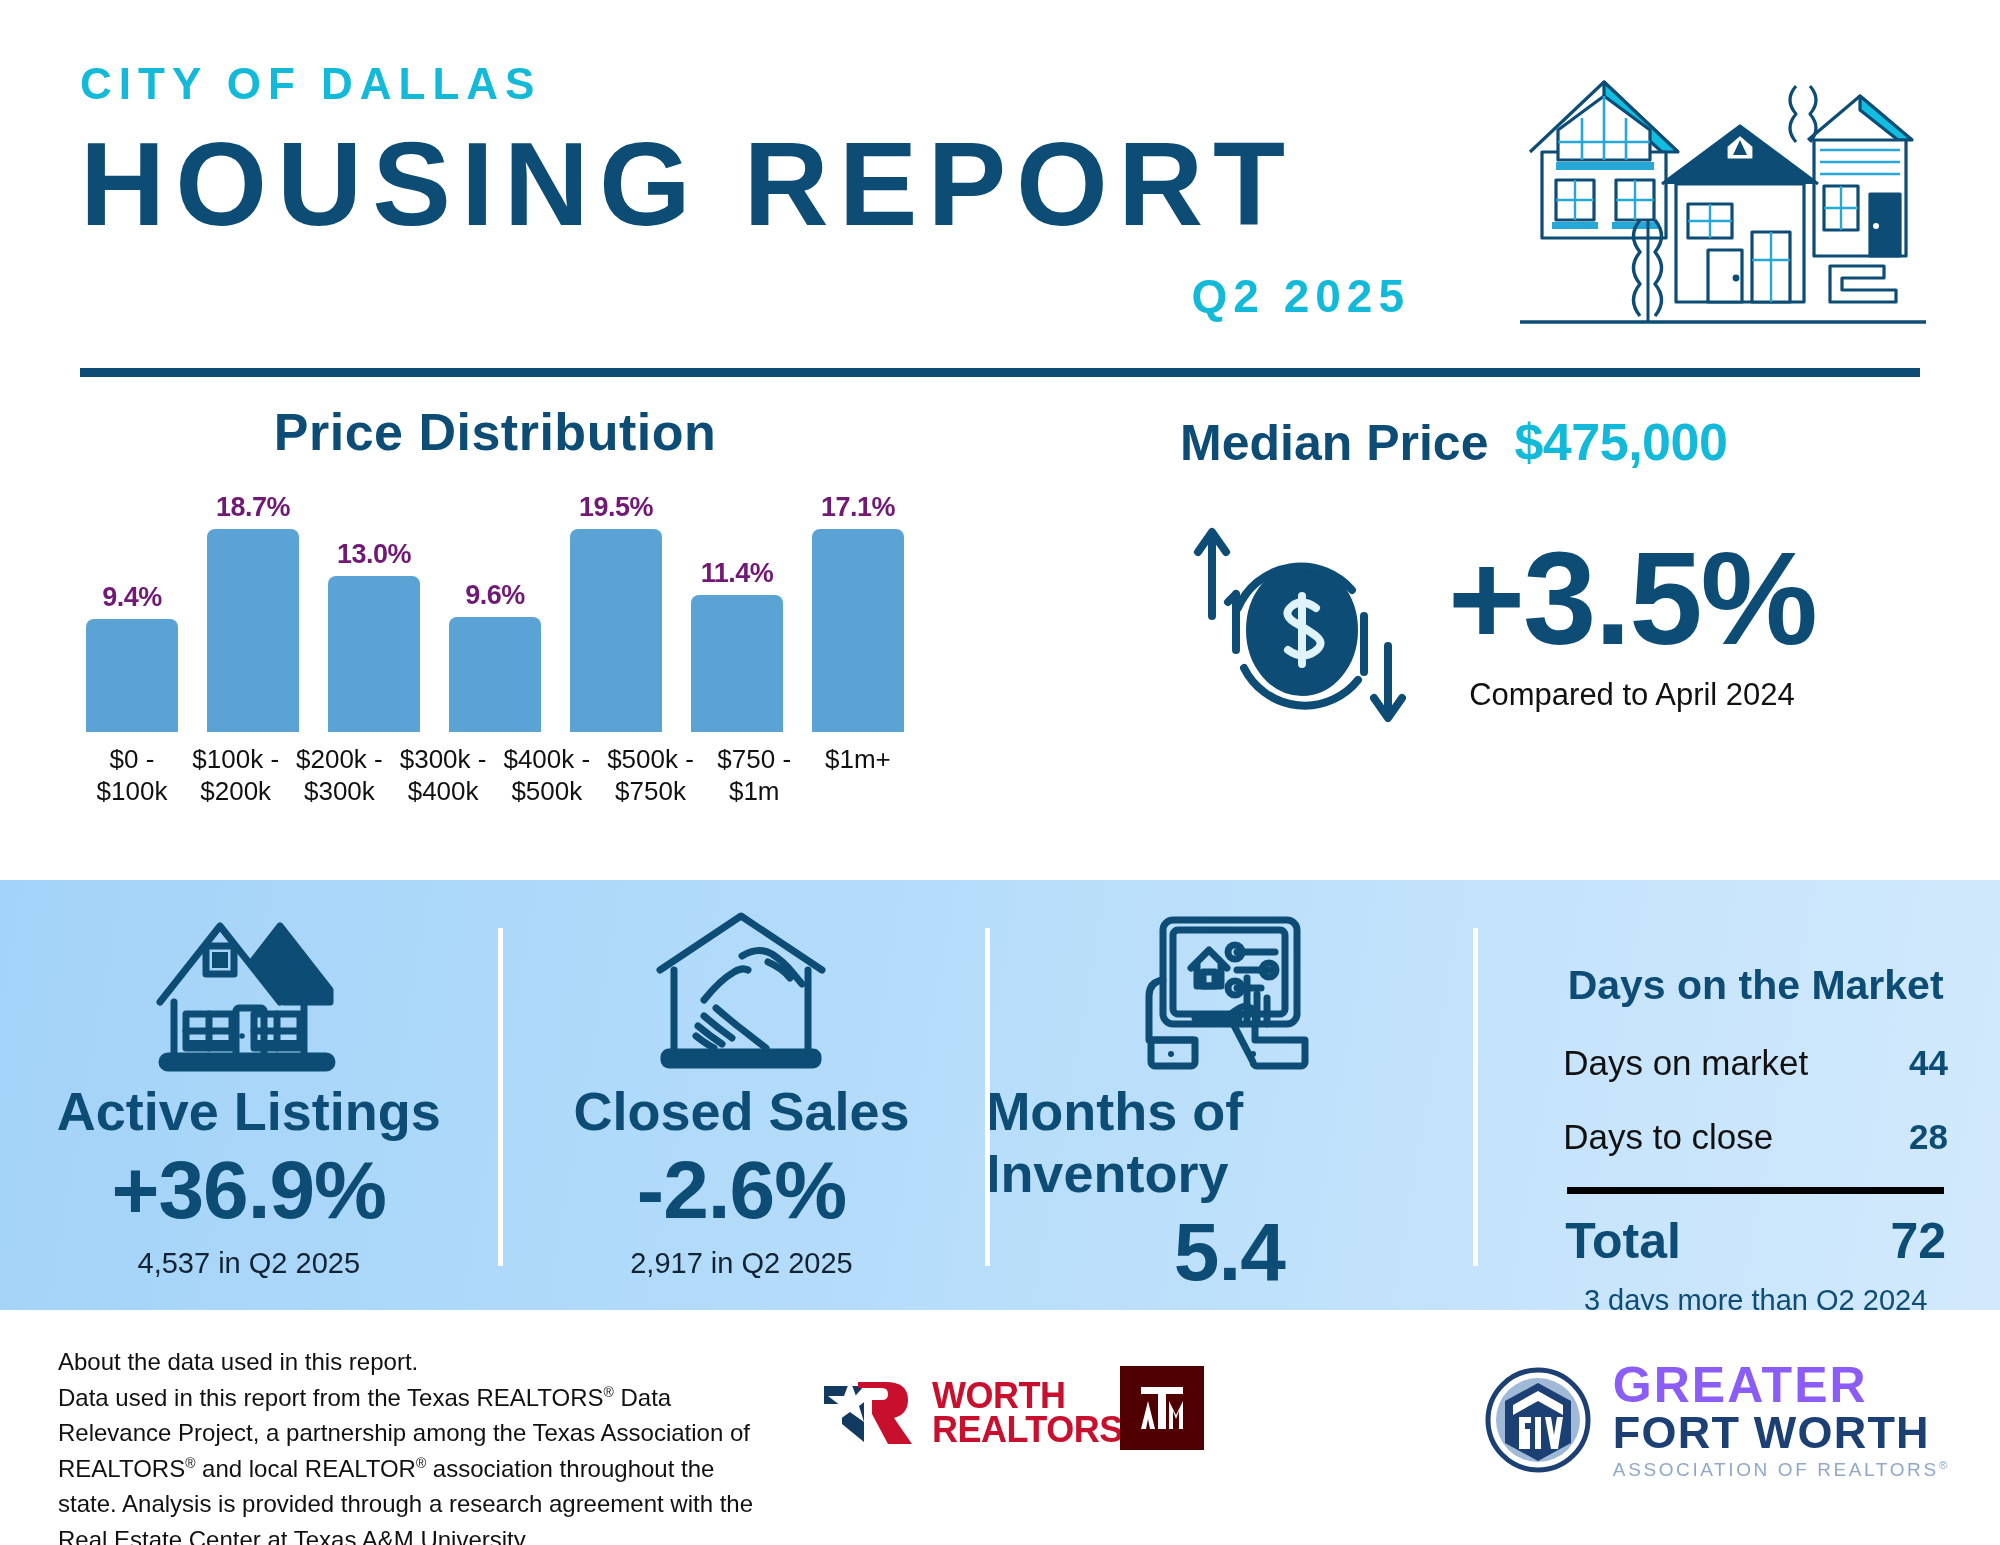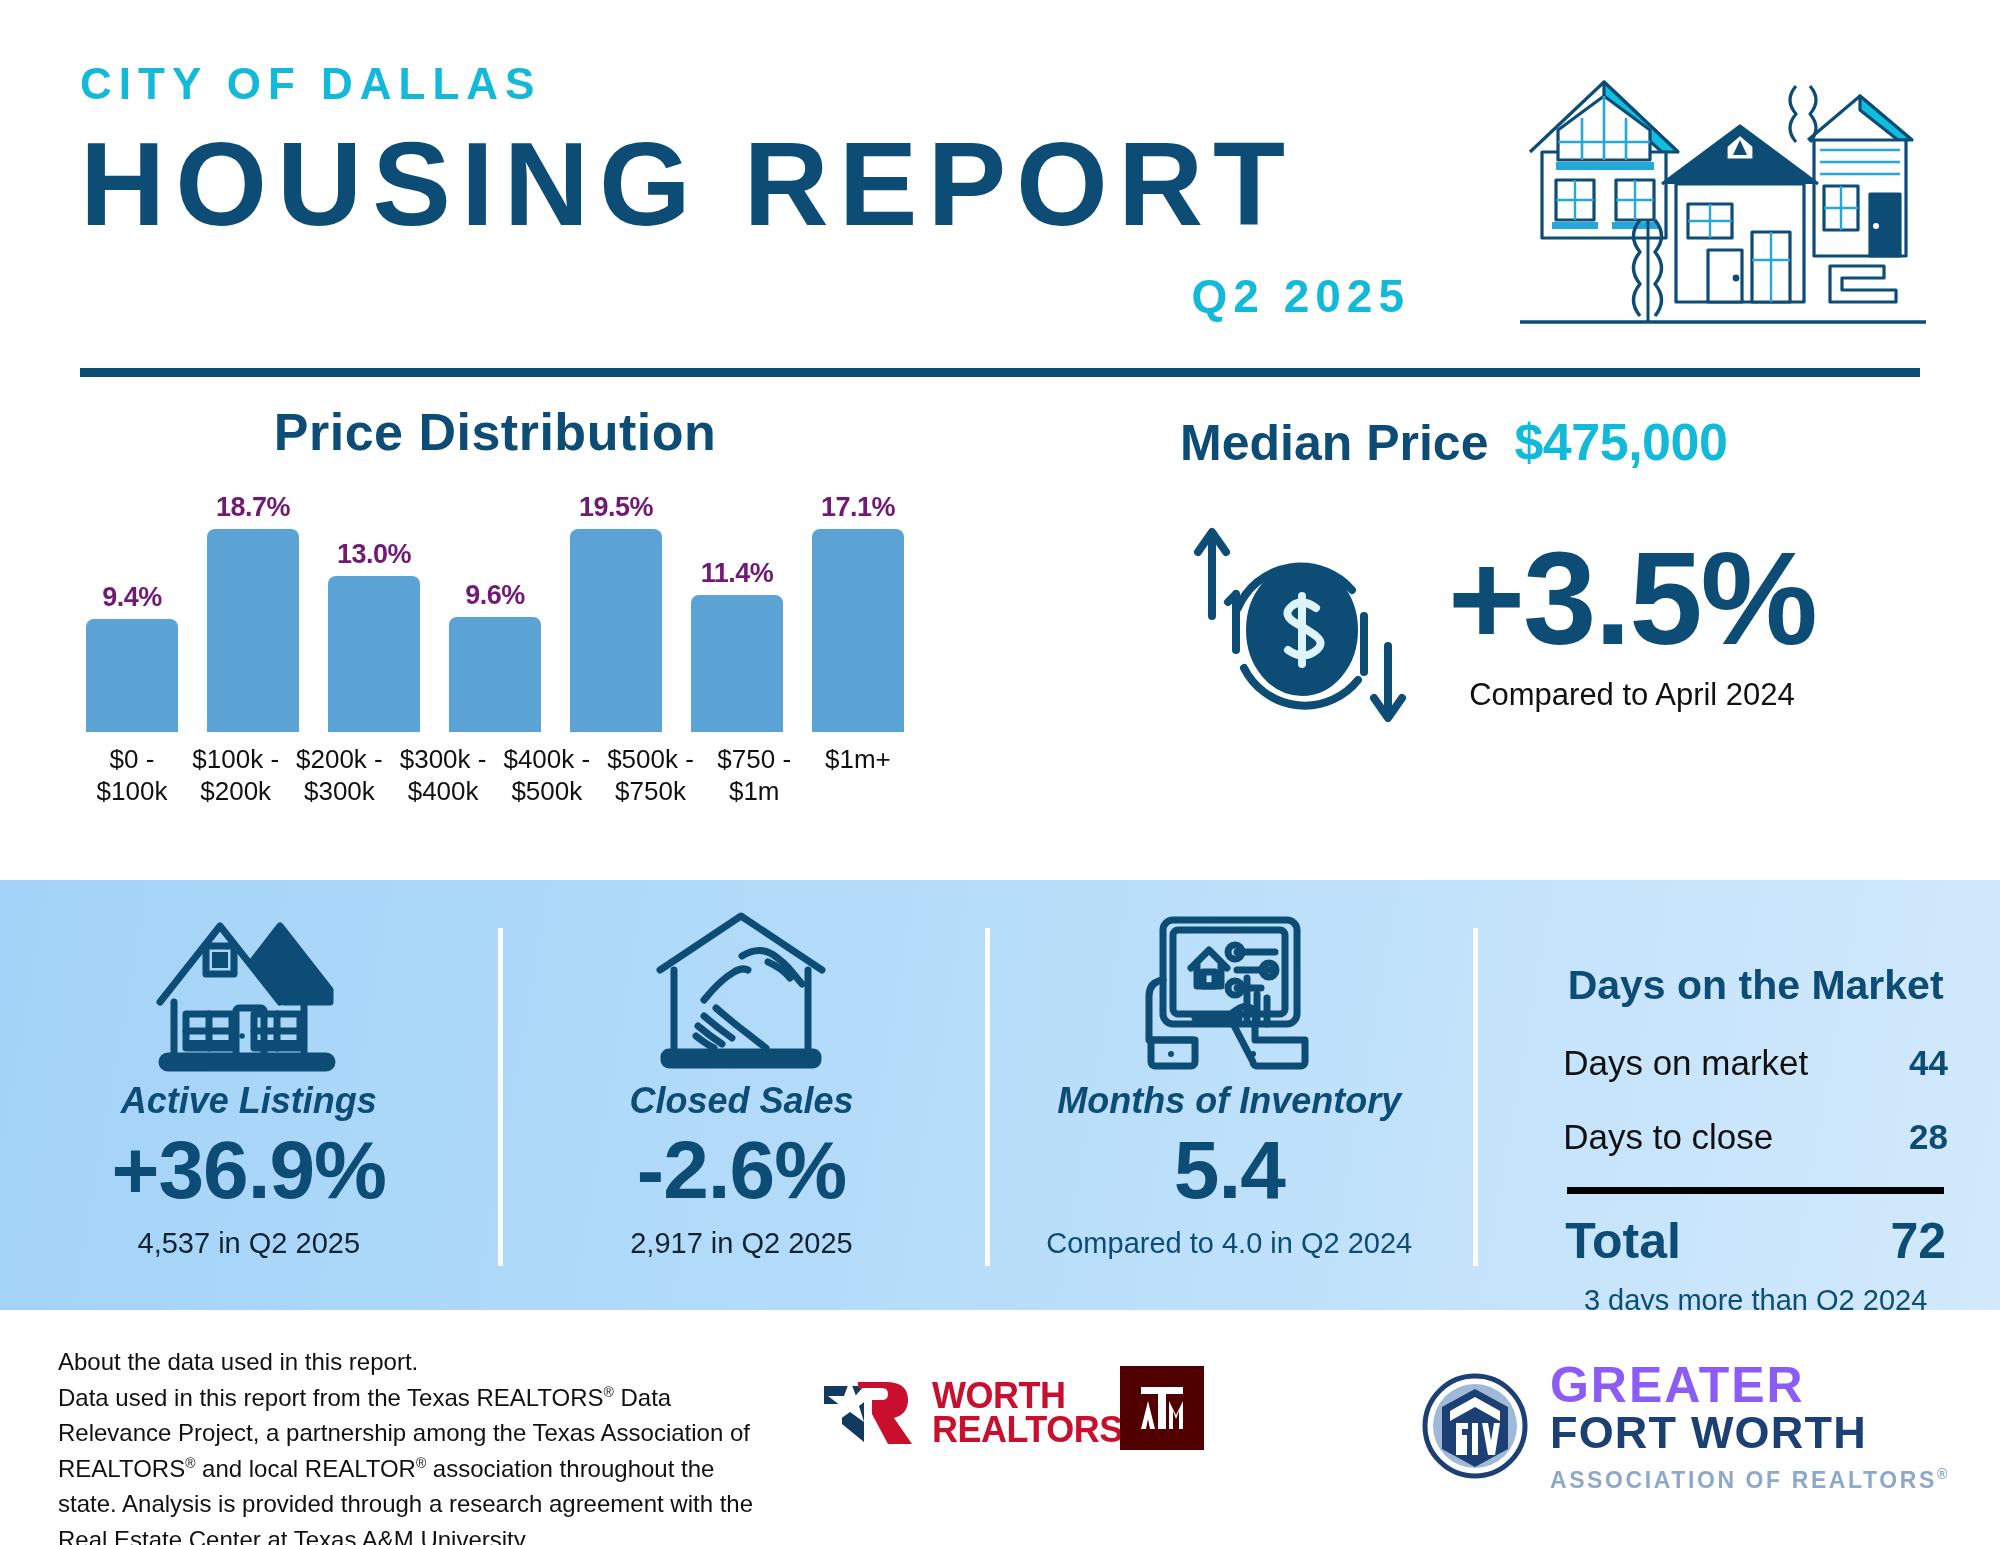--- a/index.html
+++ b/index.html
@@ -75,21 +75,21 @@
   .band {
     position: relative; height: 430px;
     background: linear-gradient(100deg, #a3d3f8 0%, #b6ddfa 48%, #d2e9fc 100%);
     display: flex; align-items: stretch;
   }
   .stat { position: relative; flex: 1; display: flex; flex-direction: column; align-items: center; justify-content: flex-start; padding-top: 24px; }
   .stat:nth-child(1) { flex: 1.02; }
   .stat:nth-child(4) { flex: 1.08; }
   .divider { position: absolute; left: 0; top: 48px; bottom: 44px; width: 5px; background: #ffffff; }
   .stat-icon { height: 172px; display: flex; align-items: center; justify-content: center; }
-  .stat-name { color: #0c4c75; font-size: 36px; font-weight: 800; margin-top: 4px; font-style: italic; }
+  .stat-name { color: #0c4c75; font-size: 54px; font-weight: 800; margin-top: 4px; }
   .stat-value { color: #0c4c75; font-size: 82px; font-weight: 800; line-height: 1.18; letter-spacing: -1px; }
   .stat-sub { color: #0c4c75; font-size: 29px; margin-top: 8px; }
   .stat-sub.dark { color: #123; }
 
   .dom { padding-top: 58px; width: 100%; padding-left: 66px; padding-right: 28px; }
   .dom-title { color: #0c4c75; font-size: 41px; font-weight: 800; text-align: center; }
   .dom-row { display: flex; justify-content: space-between; align-items: baseline; margin-top: 34px; padding: 0 24px; }
   .dom-row .k { color: #111; font-size: 35px; text-align: center; }
   .dom-row .v { color: #0c4c75; font-size: 35px; font-weight: 800; }
   .dom-rule { height: 7px; background: #000; margin: 30px 28px 0 28px; }
@@ -114,21 +114,21 @@
 
   .tamu-logo { position: absolute; left: 320px; top: 8px; display: flex; align-items: center; gap: 18px; }
   .tamu-mark { width: 84px; height: 84px; background: #500000; display:flex; align-items:center; justify-content:center; }
   .tamu-words .t1 { color: #222; font-size: 18px; font-weight: 700; letter-spacing: 1.3px; }
   .tamu-words .t2 { color: #222; font-size: 30px; line-height: 1.18; }
 
   .gfw-logo { position: absolute; right: 10px; top: 2px; display: flex; align-items: center; gap: 20px; }
   .gfw-words { line-height: 1.0; }
   .gfw-words .g1 { color: #8b5cf6; font-size: 50px; font-weight: 700; letter-spacing: 2px; }
   .gfw-words .g2 { color: #1c3f74; font-size: 45px; font-weight: 800; letter-spacing: 1.2px; }
-  .gfw-words .g3 { color: #8fa8c8; font-size: 23px; font-weight: 700; letter-spacing: 2.6px; margin-top: 12px; }
+  .gfw-words .g3 { color: #8fa8c8; font-size: 19px; font-weight: 400; letter-spacing: 2.6px; margin-top: 4px; }
   .gfw-words .g3 sup { font-size: 0.62em; vertical-align: super; }
 </style>
 </head>
 <body>
 
 <div class="page">
 
   <div class="header">
     <div class="header-text">
       <div class="eyebrow">CITY OF DALLAS</div>

